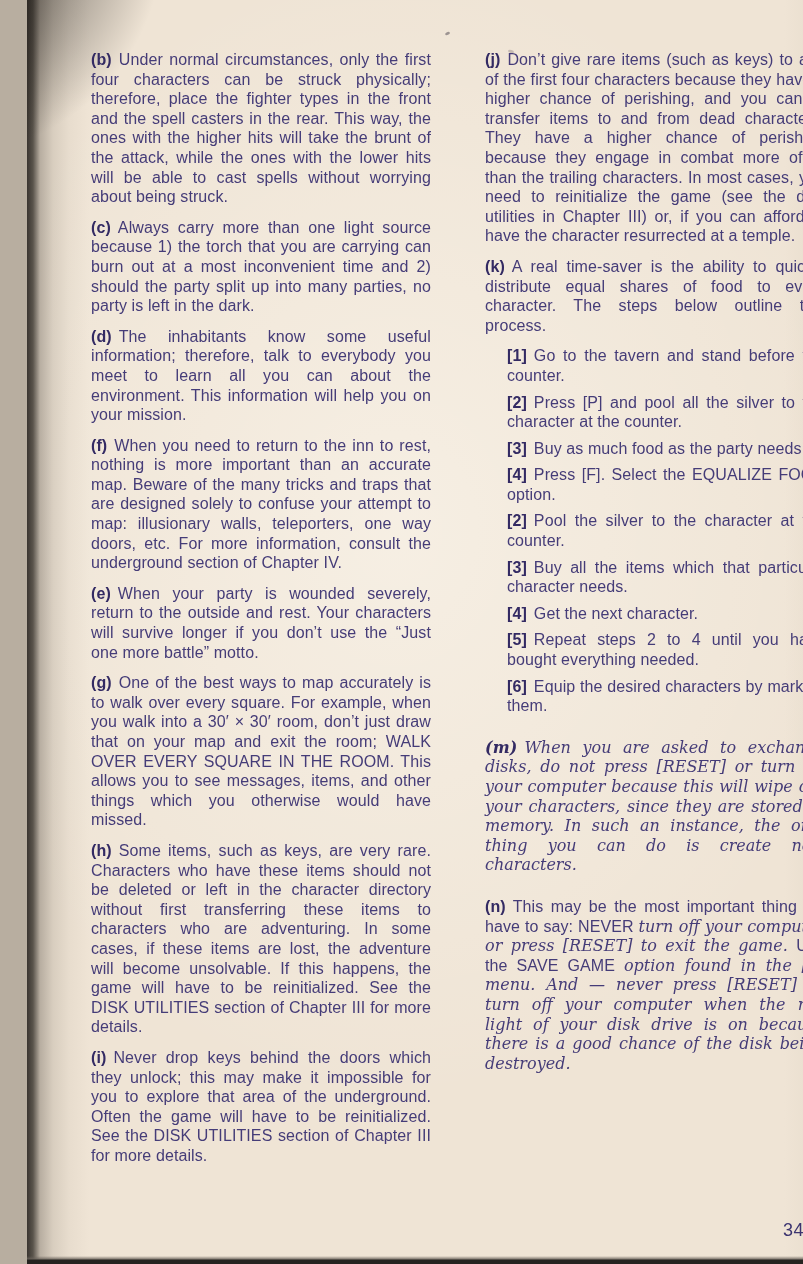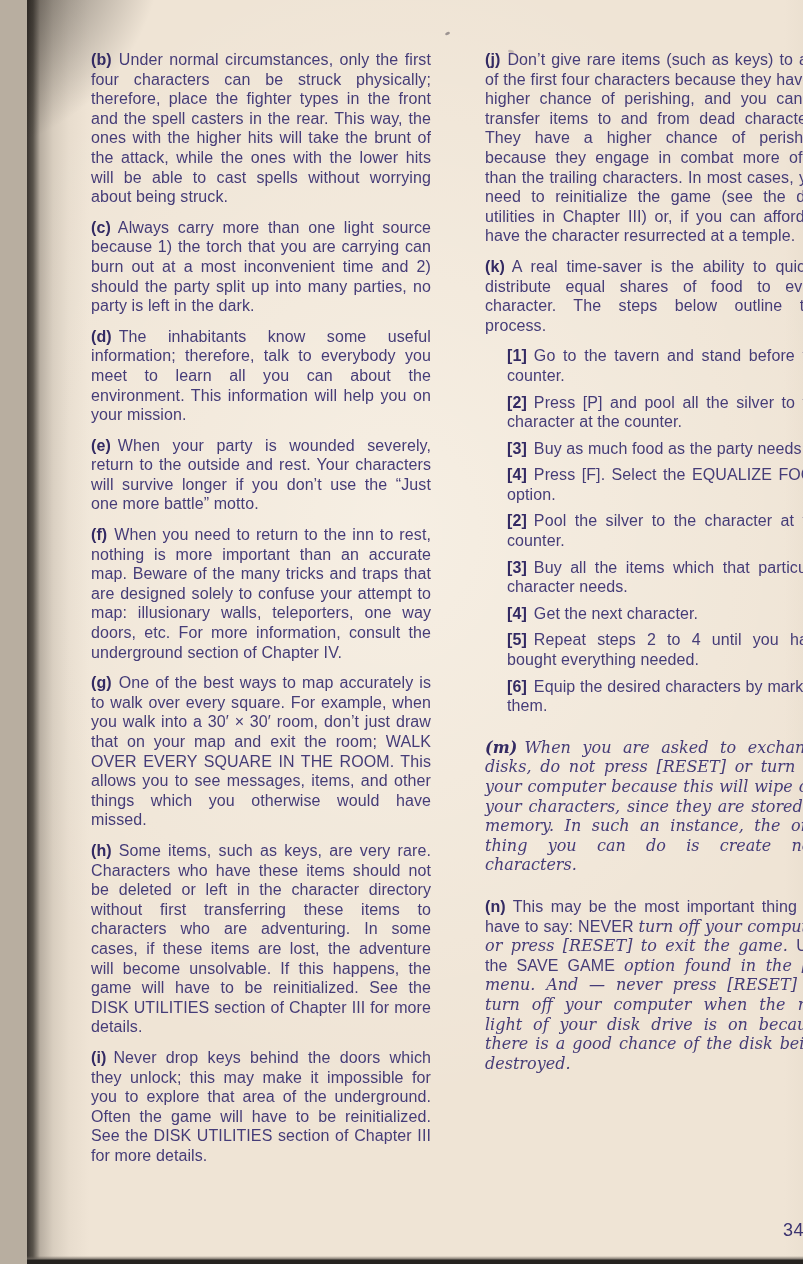--- a/index.html
+++ b/index.html
@@ -51,22 +51,22 @@
 <body>
 
 <div class="page">
   <span class="speck speck1"></span>
   <span class="speck speck2"></span>
 
   <div class="col col-left">
       <p class="blk para"><b class="lbl">(b)</b><span>Under normal circumstances, only the first four characters can be struck physically; therefore, place the fighter types in the front and the spell casters in the rear. This way, the ones with the higher hits will take the brunt of the attack, while the ones with the lower hits will be able to cast spells without worrying about being struck.</span></p>
       <p class="blk para"><b class="lbl">(c)</b><span>Always carry more than one light source because 1) the torch that you are carrying can burn out at a most inconvenient time and 2) should the party split up into many parties, no party is left in the dark.</span></p>
       <p class="blk para"><b class="lbl">(d)</b><span>The inhabitants know some useful information; therefore, talk to everybody you meet to learn all you can about the environment. This information will help you on your mission.</span></p>
+      <p class="blk para"><b class="lbl">(f)</b><span>When you need to return to the inn to rest, nothing is more important than an accurate map. Beware of the many tricks and traps that are designed solely to confuse your attempt to map: illusionary walls, teleporters, one way doors, etc. For more information, consult the underground section of Chapter IV.</span></p>
       <p class="blk para"><b class="lbl">(e)</b><span>When your party is wounded severely, return to the outside and rest. Your characters will survive longer if you don’t use the “Just one more battle” motto.</span></p>
-      <p class="blk para"><b class="lbl">(f)</b><span>When you need to return to the inn to rest, nothing is more important than an accurate map. Beware of the many tricks and traps that are designed solely to confuse your attempt to map: illusionary walls, teleporters, one way doors, etc. For more information, consult the underground section of Chapter IV.</span></p>
       <p class="blk para"><b class="lbl">(g)</b><span>One of the best ways to map accurately is to walk over every square. For example, when you walk into a 30′ × 30′ room, don’t just draw that on your map and exit the room; WALK OVER EVERY SQUARE IN THE ROOM. This allows you to see messages, items, and other things which you otherwise would have missed.</span></p>
       <p class="blk para"><b class="lbl">(h)</b><span>Some items, such as keys, are very rare. Characters who have these items should not be deleted or left in the character directory without first transferring these items to characters who are adventuring. In some cases, if these items are lost, the adventure will become unsolvable. If this happens, the game will have to be reinitialized. See the DISK UTILITIES section of Chapter III for more details.</span></p>
       <p class="blk para"><b class="lbl">(i)</b><span>Never drop keys behind the doors which they unlock; this may make it impossible for you to explore that area of the underground. Often the game will have to be reinitialized. See the DISK UTILITIES section of Chapter III for more details.</span></p>
     </div>
   <div class="col col-right">
       <p class="blk para"><b class="lbl">(j)</b><span>Don’t give rare items (such as keys) to any of the first four characters because they have a higher chance of perishing, and you cannot transfer items to and from dead characters. They have a higher chance of perishing because they engage in combat more often than the trailing characters. In most cases, you need to reinitialize the game (see the disk utilities in Chapter III) or, if you can afford it, have the character resurrected at a temple.</span></p>
       <p class="blk para"><b class="lbl">(k)</b><span>A real time-saver is the ability to quickly distribute equal shares of food to every character. The steps below outline this process.</span></p>
       <p class="blk step"><b class="lbl">[1]</b><span>Go to the tavern and stand before the counter.</span></p>
       <p class="blk step"><b class="lbl">[2]</b><span>Press [P] and pool all the silver to the character at the counter.</span></p>
       <p class="blk step"><b class="lbl">[3]</b><span>Buy as much food as the party needs.</span></p>

